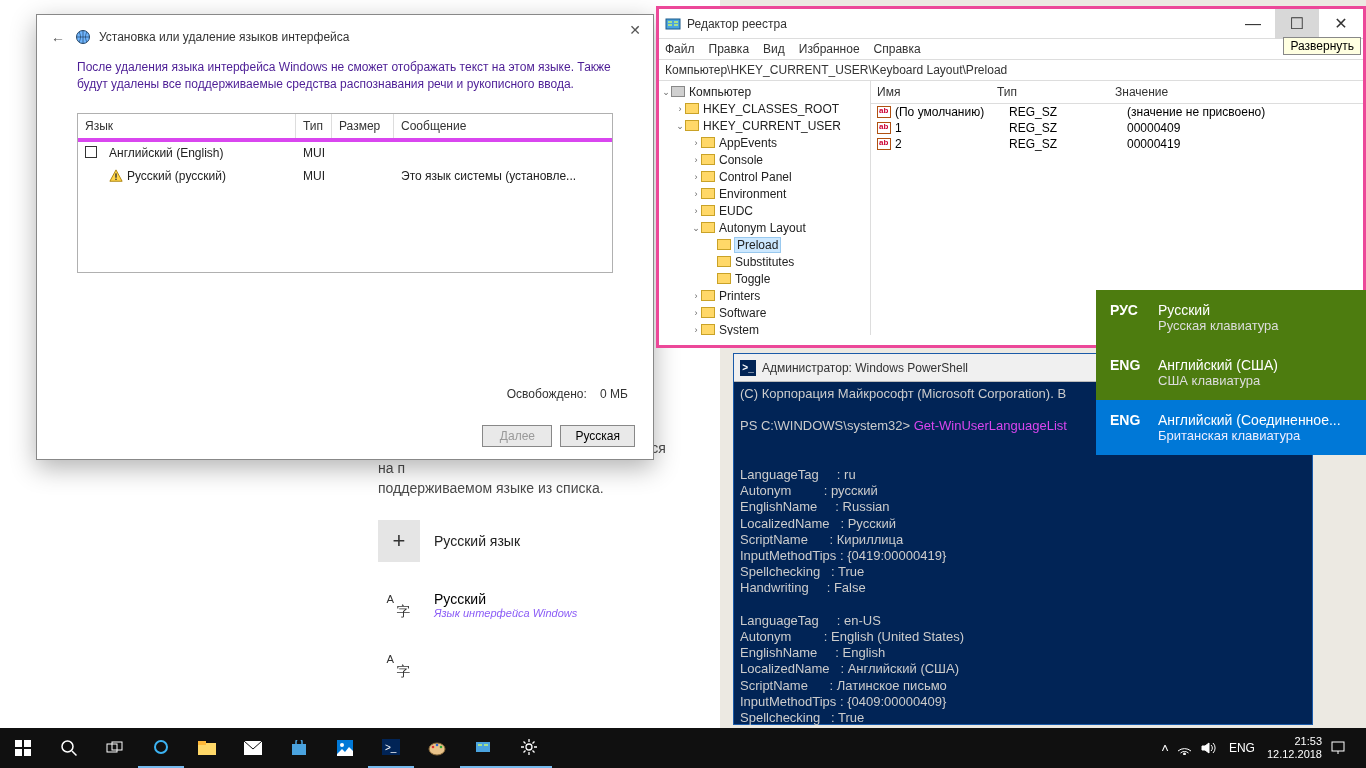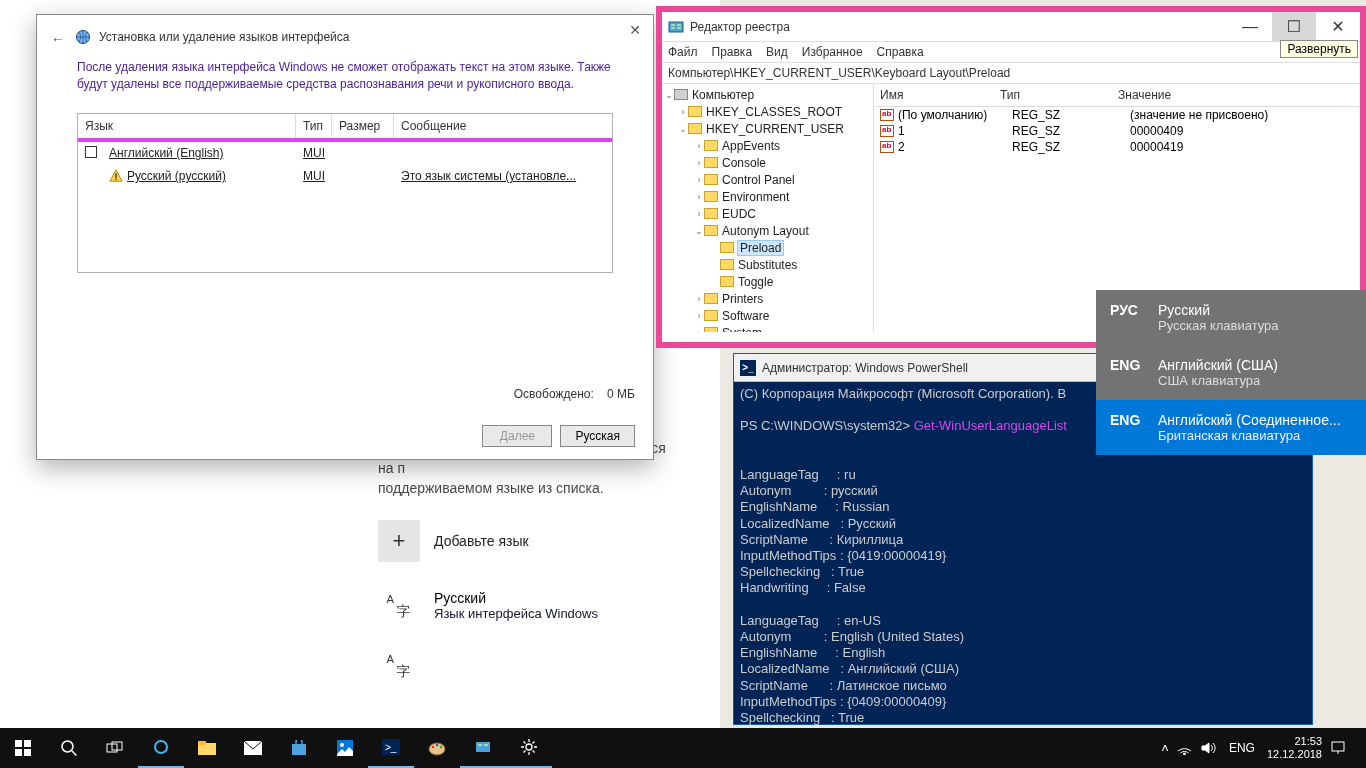--- a/index.html
+++ b/index.html
@@ -9,47 +9,47 @@
 .settings-bg { position:absolute; left:0; top:0; width:720px; height:730px; background:#fff; }
 .settings-bg .content { position:absolute; left:378px; top:438px; width:300px; }
 .bg-text { color:#4a4a4a; font-size:14px; line-height:20px; margin-bottom:22px; }
 .lang-add { display:flex; align-items:center; margin-bottom:22px; cursor:pointer; }
 .lang-add .plus { width:42px; height:42px; background:#e5e5e5; display:flex; align-items:center; justify-content:center; font-size:22px; color:#333; margin-right:14px; }
 .lang-add .lbl { color:#222; font-size:14px; }
 .lang-row { display:flex; align-items:center; margin-bottom:18px; }
 .lang-row .ico { width:42px; height:42px; margin-right:14px; display:flex; align-items:center; justify-content:center; font-size:16px; color:#333; position:relative;}
 .lang-row .ico svg{width:30px;height:30px;}
 .lang-row .n { color:#000; font-size:14px; }
-.lang-row .s { color:#0f172a; font-size:13px; }
+.lang-row .s { color:#8b5cf6; font-size:11px;font-style:italic; }
 
 
 .dlg { position:absolute; left:36px; top:14px; width:618px; height:446px; background:#fff; border:1px solid #888; box-shadow:0 8px 24px rgba(0,0,0,.3); }
 .dlg-close { position:absolute; right:8px; top:6px; width:20px; height:20px; color:#555; font-size:14px; text-align:center; line-height:18px; cursor:pointer; }
 .dlg-head { display:flex; align-items:center; padding:14px 14px 0 14px; }
 .dlg-head .back { width:18px; color:#555; font-size:14px; cursor:pointer; margin-right:6px;}
 .dlg-head .ic { width:16px; height:16px; margin-right:8px; }
 .dlg-head .ttl { font-size:12px; color:#333; }
 .dlg-h1 { color:#0063B1; font-size:16px; padding:32px 40px 10px 40px; }
 .dlg-p  { color:#4c1d95; font-size:12px; padding:14px 40px 0 40px; line-height:17px; }
 .tbl { margin:20px 40px 0 40px; border:1px solid #b0b0b0; height:160px; }
 .tbl-head { display:flex; background:#fff; border-bottom:4px solid #d946ef; font-size:12px; color:#333; }
 .th { padding:5px 7px; border-right:1px solid #ddd; }
 .th.lang{width:218px}.th.type{width:36px}.th.size{width:62px}.th.msg{flex:1;border-right:0}
-.tbody .tr{display:flex;font-size:12px;color:#222;padding:3px 0;text-decoration:underline;}
+.tbody .tr{display:flex;font-size:12px;color:#222;padding:3px 0;}
 .tbody .td{padding:1px 7px;}
 .td.cb{width:24px}.td.lang{width:194px}.td.type{width:36px}.td.size{width:62px}.td.msg{flex:1}
 .cbx{width:12px;height:12px;border:1px solid #333;display:inline-block;}
 .warn{display:inline-block;width:14px;height:14px;margin-right:4px;vertical-align:-3px;}
 .dlg-foot{position:absolute;bottom:12px;right:18px;left:18px;display:flex;justify-content:flex-end;align-items:center;}
-.freed{font-size:12px;color:#333;position:absolute;right:18px;bottom:58px;}
+.freed{font-size:12px;color:#333;position:absolute;right:25px;bottom:58px;}
 .btn{min-width:70px;padding:3px 14px;font-size:12px;border:1px solid #888;background:#e9e9e9;margin-left:8px;text-align:center;}
 .btn.dis{color:#999;}
 
 
-.reg { position:absolute; left:656px; top:6px; width:710px; height:342px; background:#fff; border:6px solid #ec4899; }
+.reg { position:absolute; left:656px; top:6px; width:710px; height:342px; background:#fff; border:3px solid #ec4899; }
 .reg-title{display:flex;align-items:center;height:30px;border-bottom:1px solid #ddd;}
 .reg-title .ic{width:16px;height:16px;margin:0 6px;}
 .reg-title .t{font-size:12px;flex:1;color:#333;}
 .winbtns{display:flex;}
 .winbtn{width:44px;height:30px;display:flex;align-items:center;justify-content:center;color:#333;}
 .winbtn.max{background:#d8d8d8;}
 .tooltip{position:absolute;right:2px;top:28px;background:#FFFFE1;border:1px solid #888;padding:1px 6px;font-size:12px;z-index:50;}
 .reg-menu{display:flex;font-size:12px;color:#333;padding:3px 6px;gap:14px;border-bottom:1px solid #ddd;}
 .reg-path{font-size:12px;padding:3px 6px;border-bottom:1px solid #ddd;color:#333;background:#fff;}
 .reg-body{display:flex;height:calc(100% - 82px);}
@@ -71,21 +71,21 @@
 
 
 .ps{position:absolute;left:733px;top:353px;width:580px;height:372px;border:1px solid #1a5aa8;background:#012456;color:#eee;}
 .ps-title{height:28px;background:#f0f0f0;display:flex;align-items:center;border-bottom:1px solid #bbb;}
 .ps-title .ic{width:16px;height:16px;background:#012456;margin:0 6px;display:flex;align-items:center;justify-content:center;color:#fff;font-size:10px;font-weight:bold;}
 .ps-title .t{font-size:12px;color:#333;}
 .ps-body{font-family:Consolas,monospace;font-size:13px;white-space:pre;color:#ccc;padding:4px 6px;line-height:16.2px;overflow:hidden;}
 .ps-body .y{color:#d946ef;}
 
 
-.langsel{position:absolute;right:0;top:290px;width:270px;background:#737373;color:#fff;font-size:14px;z-index:60;}
+.langsel{position:absolute;right:0;top:290px;width:270px;background:#4d7c0f;color:#fff;font-size:14px;z-index:60;}
 .langsel .it{display:flex;padding:12px 14px;}
 .langsel .it.sel{background:#0078D7;}
 .langsel .code{width:48px;font-weight:600;font-size:14px;}
 .langsel .ln .a{font-size:14px;}
 .langsel .ln .b{font-size:13px;color:#ddd;}
 .langsel .it.sel .ln .b{color:#eef;}
 
 
 .taskbar{position:absolute;left:0;bottom:0;width:1366px;height:40px;background:#101010;display:flex;align-items:center;color:#fff;}
 .tb-ico{width:46px;height:40px;display:flex;align-items:center;justify-content:center;}
@@ -102,21 +102,21 @@
 <body>
 
 <div class="settings-bg">
   <div class="content">
     <div class="bg-text">
       <span style="visibility:hidden">xxxxxxxxxxxxxxxxxxxxxxxxxxxxxxxxxxxx</span><span>аться на п</span><br>
       <span>поддерживаемом языке из списка.</span>
     </div>
     <div class="lang-add">
       <div class="plus">+</div>
-      <div class="lbl">Добавьте язык</div>
+      <div class="lbl">Русский язык</div>
     </div>
     <div class="lang-row">
       <div class="ico">
         <svg viewBox="0 0 24 24" stroke="#333" fill="none" stroke-width="1.2">
             <text x="2" y="10" font-size="9" fill="#333" stroke="none">A</text>
             <text x="10" y="21" font-size="11" fill="#333" stroke="none">字</text>
           </svg>
       </div>
       <div>
         <div class="n">Русский</div>

